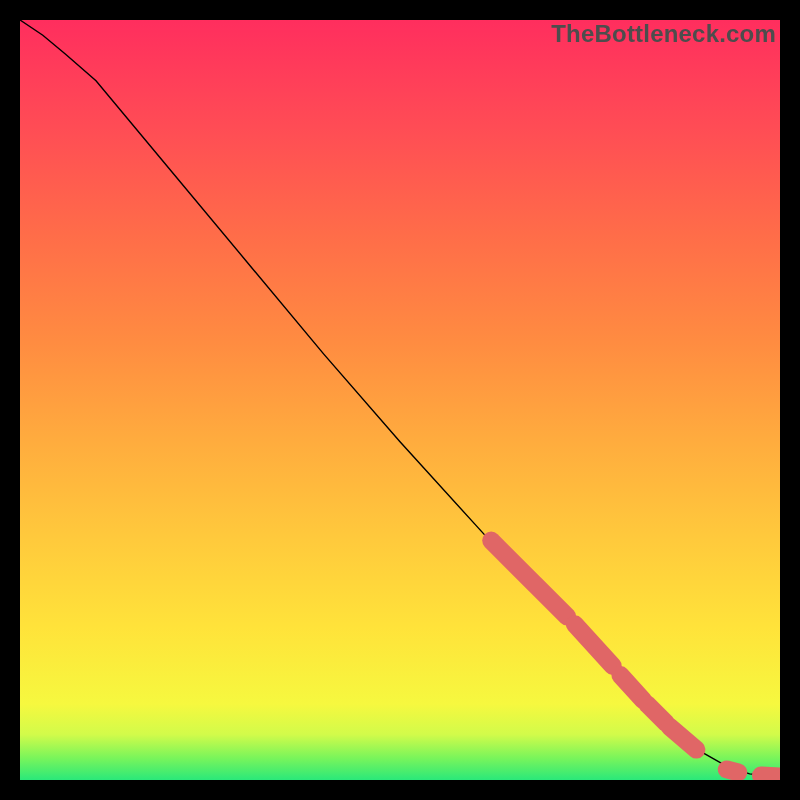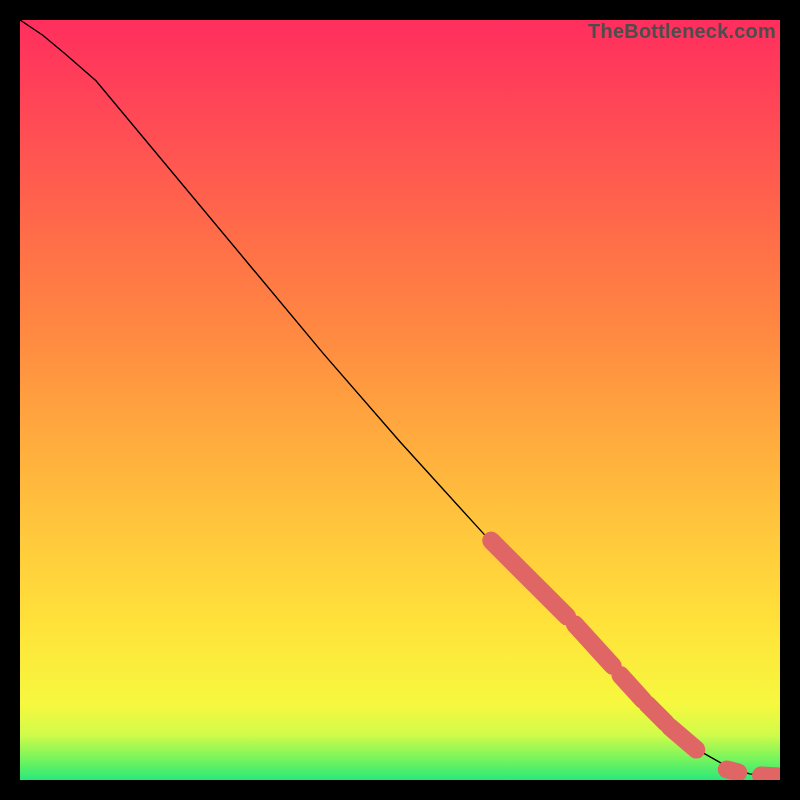--- a/index.html
+++ b/index.html
@@ -39,21 +39,21 @@
       #FF6C49 72%,
       #FF4C55 86%,
       #FF2E5E 100%
     );
   }
   .watermark {
     position: absolute;
     top: 0px;
     right: 4px;
     color: #4d4d4d;
-    font-size: 20px;
+    font-size: 24px;
     font-weight: 600;
     letter-spacing: 0.2px;
     user-select: none;
   }
   svg.overlay {
     position: absolute;
     left: 0;
     top: 0;
     width: 760px;
     height: 760px;

